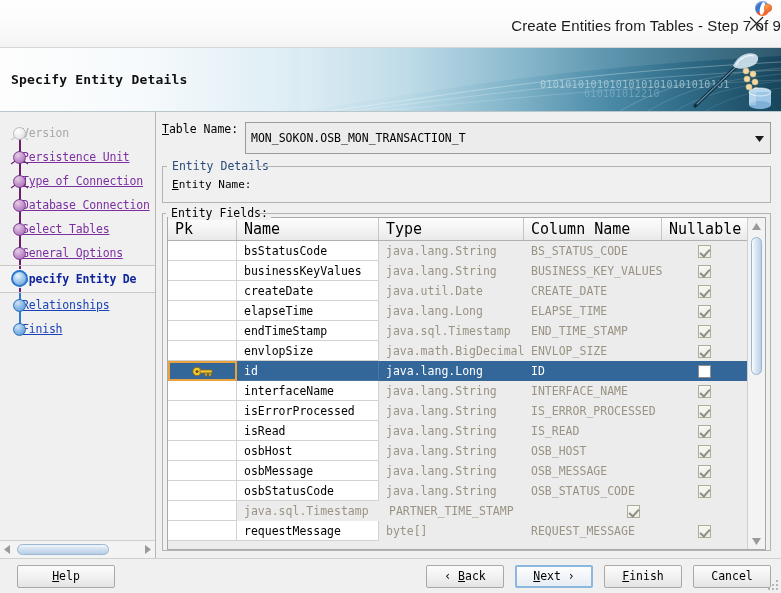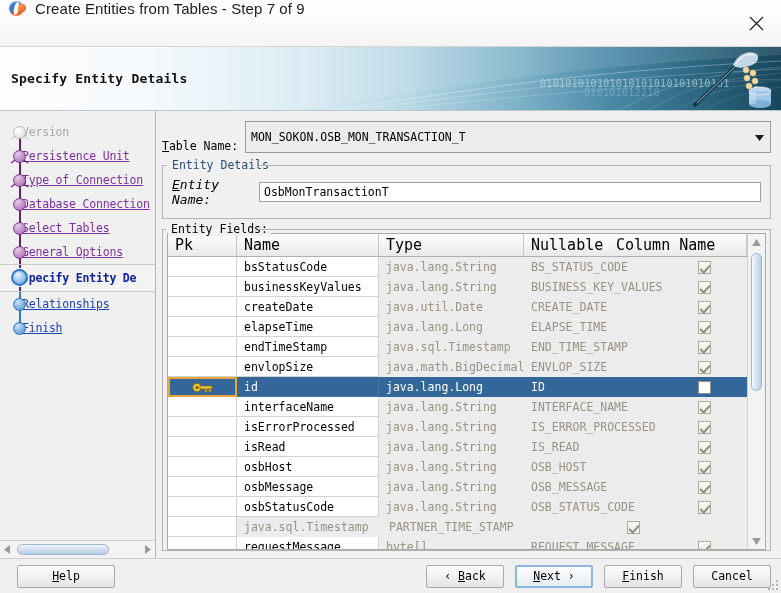--- a/index.html
+++ b/index.html
@@ -25,24 +25,25 @@
     flex-direction: column;
   }
 
   
   .titlebar {
     height: 48px;
     min-height: 32px;
     background: linear-gradient(to bottom, #ffffff 0%, #fbfbfb 55%, #f4f4f4 100%);
     border-bottom: 1px solid #d6d6d6;
     display: flex;
-    align-items: flex-start;
+    align-items: flex-end;
     padding: 0 0 0 9px;
     box-sizing: border-box;
     position: relative;
+    flex-direction: column;
   }
   .app-icon {
     width: 17px;
     height: 17px;
     position: relative;
     flex: 0 0 auto;
     margin-right: 9px;
   }
   .app-icon .ball {
     position: absolute;
@@ -290,21 +291,21 @@
     flex: 1 1 auto;
     min-width: 0;
     padding: 10px 10px 0 6px;
     box-sizing: border-box;
     display: flex;
     flex-direction: column;
   }
 
   .row-tablename {
     display: flex;
-    align-items: flex-end;
+    align-items: flex-start;
     margin-bottom: 12px;
   }
   .row-tablename .lbl {
     font-family: "DejaVu Sans Mono", monospace;
     font-size: 11.5px;
     color: #000;
     width: 83px;
     flex: 0 0 auto;
   }
   .row-tablename .lbl u { text-decoration: underline; }
@@ -364,25 +365,24 @@
     white-space: nowrap;
   }
   .field-row {
     display: flex;
     align-items: center;
     margin-bottom: 13px;
   }
   .field-row:last-child { margin-bottom: 0; }
   .field-row .lbl {
     font-family: "DejaVu Sans Mono", monospace;
-    font-size: 13px;
+    font-size: 11px;
     width: 87px;
     flex: 0 0 auto;
     color: #000;
-    font-style: italic;
   }
   .field-row .lbl u { text-decoration: underline; }
   .textfield {
     flex: 1 1 auto;
     height: 20px;
     background: #ffffff;
     border: 1px solid #a0a0a0;
     box-sizing: border-box;
     display: flex;
     align-items: center;
@@ -770,34 +770,33 @@
                 <path d="M0 0 L9 0 L4.5 6 Z" fill="#1a1a1a"></path>
               </svg>
           </div>
         </div>
       </div>
 
       <div class="groupbox">
         <div class="gb-title">Entity Details</div>
         <div class="field-row">
           <div class="lbl"><u>E</u>ntity Name:</div>
-          <div class="textfield">OsbMonTransactionT</div>
         </div>
       </div>
 
       <div class="fields-wrap">
         <div class="gb-title">Entity Fields:</div>
         <div class="table-outer">
           <div class="table-col">
             <div class="thead" id="thead-host">
                 <div class="th c-pk">Pk</div>
                 <div class="th c-name">Name</div>
                 <div class="th c-type">Type</div>
+                <div class="th c-col">Column Name</div>
                 <div class="th c-null">Nullable</div>
-                <div class="th c-col">Column Name</div>
               </div>
             <div class="tbody" id="tbody-host">
                 <div class="tr">
                   <div class="td c-pk"></div>
                   <div class="td c-name">bsStatusCode</div>
                   <div class="td c-type">java.lang.String</div>
                   <div class="td c-col">BS_STATUS_CODE</div>
                   <div class="td c-null">
                     <span class="chk on"></span>
                   </div>

